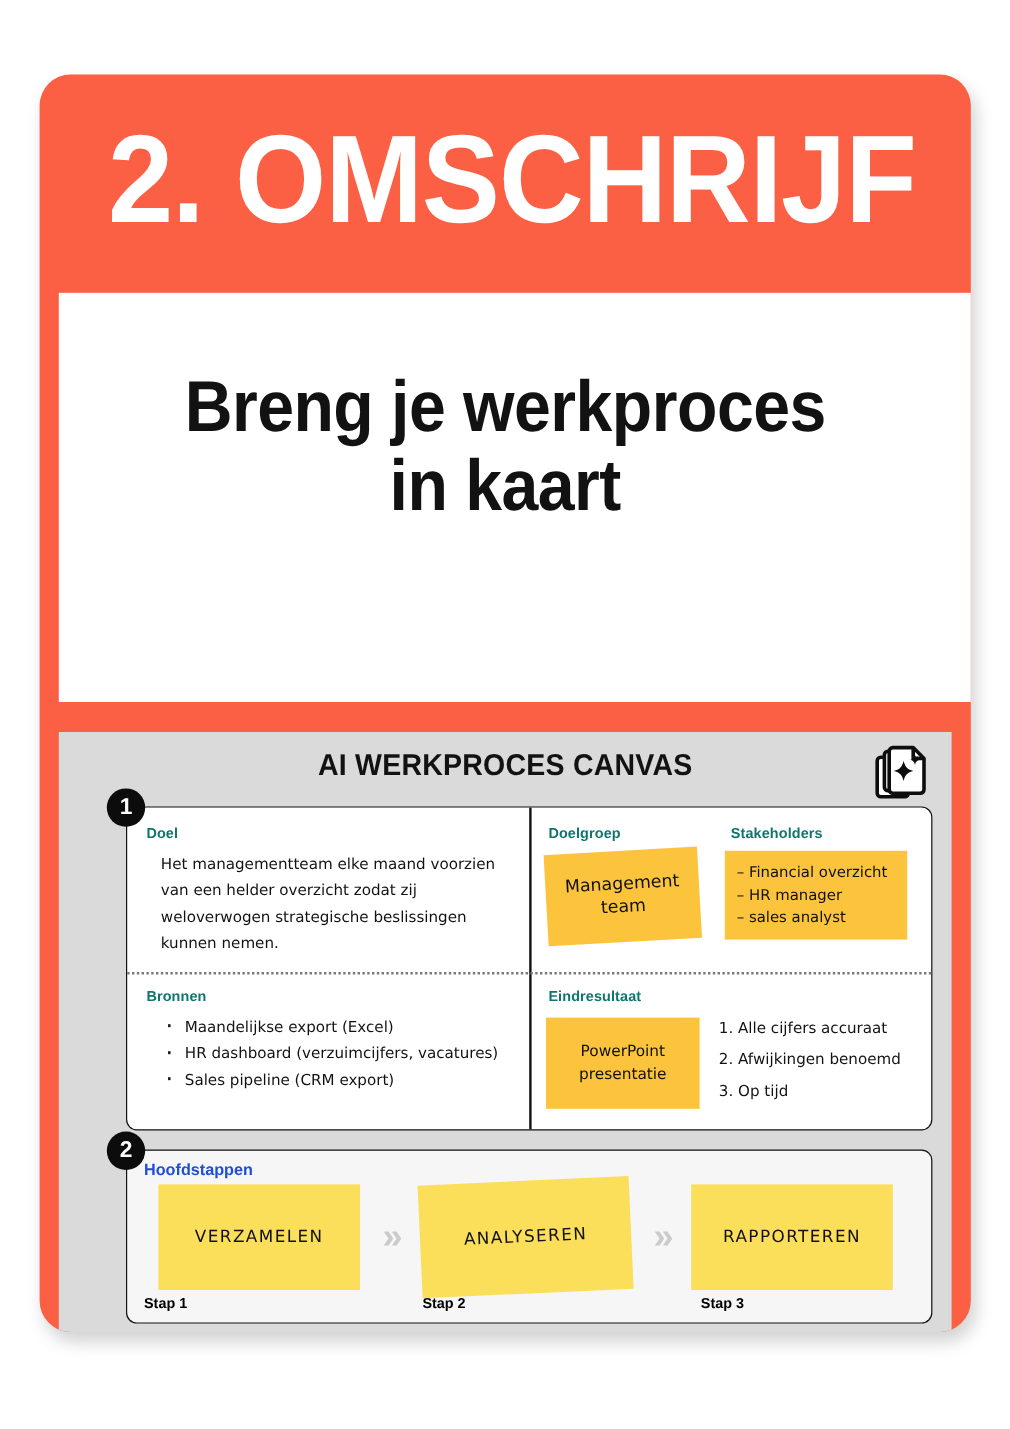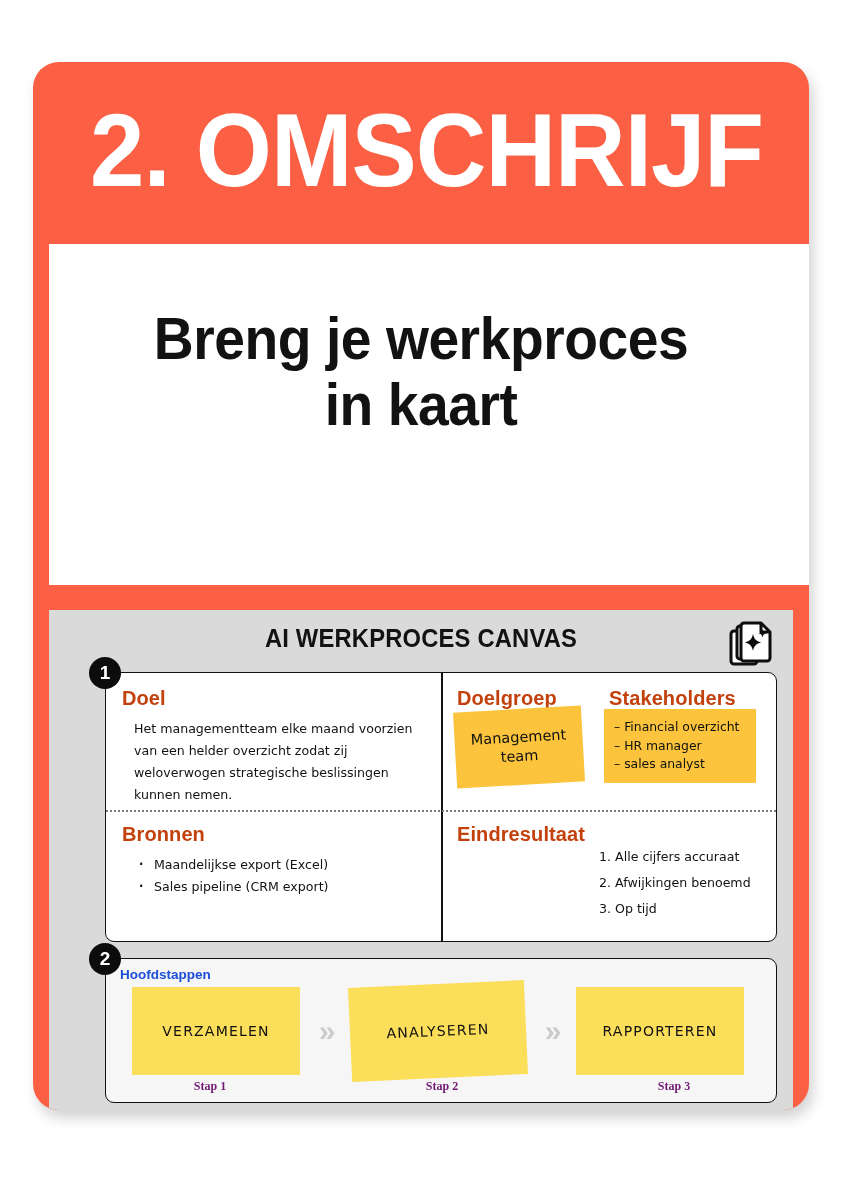--- a/index.html
+++ b/index.html
@@ -168,22 +168,22 @@
 
   .cell { position: absolute; box-sizing: border-box; }
   .cell-doel        { left: 0;     top: 0;     width: 50%; height: 137px; padding: 14px 16px; }
   .cell-bronnen     { left: 0;     top: 137px; width: 50%; height: 133px; padding: 13px 16px; }
   .cell-doelgroep   { left: 50%;   top: 0;     width: 50%; height: 137px; padding: 14px 16px; }
   .cell-eind        { left: 50%;   top: 137px; width: 50%; height: 133px; padding: 13px 16px; }
 
   .cell-heading {
     font-family: "Liberation Sans Narrow", "Liberation Sans", sans-serif;
     font-weight: bold;
-    font-size: 20px;
-    color: #c2410c;
+    font-size: 12px;
+    color: #0f766e;
     margin: 0 0 8px 0;
     letter-spacing: 0.1px;
   }
 
   .hand {
     font-family: "DejaVu Sans", sans-serif;
     font-size: 12.4px;
     color: #121212;
   }
 
@@ -315,25 +315,24 @@
   .steps-caption {
     position: absolute;
     left: 14px;
     top: 120px;
     width: 644px;
     display: flex;
     justify-content: space-between;
   }
   .steps-caption > span {
     width: 180px;
-    text-align: center;
-    font-family: Liberation Serif, serif;
+    font-family: Liberation Sans, sans-serif;
     font-weight: bold;
     font-size: 12px;
-    color: #701a75;
+    color: #000000;
   }
 </style>
 </head>
 <body>
 
 <div class="poster">
 
   <div class="band">
     <div class="band-title">2. OMSCHRIJF</div>
   </div>
@@ -368,20 +367,21 @@
 
       <div class="cell cell-doel">
         <div class="cell-heading">Doel</div>
         <div class="hand doel-body">Het managementteam elke maand voorzien van een helder overzicht zodat zij weloverwogen strategische beslissingen kunnen nemen.</div>
       </div>
 
       <div class="cell cell-bronnen">
         <div class="cell-heading">Bronnen</div>
         <ul class="bronnen-list hand">
           <li>Maandelijkse export (Excel)</li>
+          <li> HR dashboard (verzuimcijfers, vacatures)</li>
           <li>Sales pipeline (CRM export)</li>
         </ul>
       </div>
 
       <div class="cell cell-doelgroep">
         <div style="display:flex;gap:12px;">
           <div class="cell-heading" style="width:140px;">Doelgroep</div>
           <div class="cell-heading">Stakeholders</div>
         </div>
         <div class="note note-doelgroep">Management team</div>
@@ -389,20 +389,21 @@
           <div class="stake-inner">
             <div>– Financial overzicht</div>
             <div>– HR manager</div>
             <div>– sales analyst</div>
           </div>
         </div>
       </div>
 
       <div class="cell cell-eind">
         <div class="cell-heading">Eindresultaat</div>
+        <div class="note note-ppt">PowerPoint presentatie</div>
         <ul class="eind-list">
           <li>1. Alle cijfers accuraat</li>
           <li>2. Afwijkingen benoemd</li>
           <li>3. Op tijd</li>
         </ul>
       </div>
     </div>
 
     <div class="block block2">
       <div class="hoofd-label">Hoofdstappen</div>

